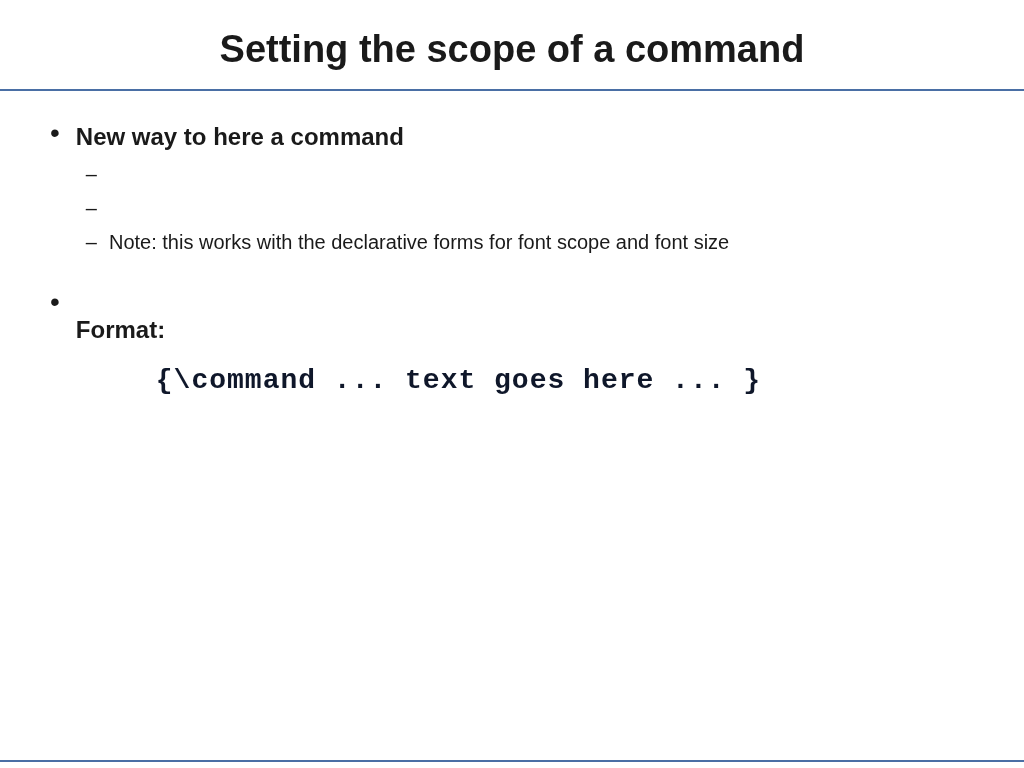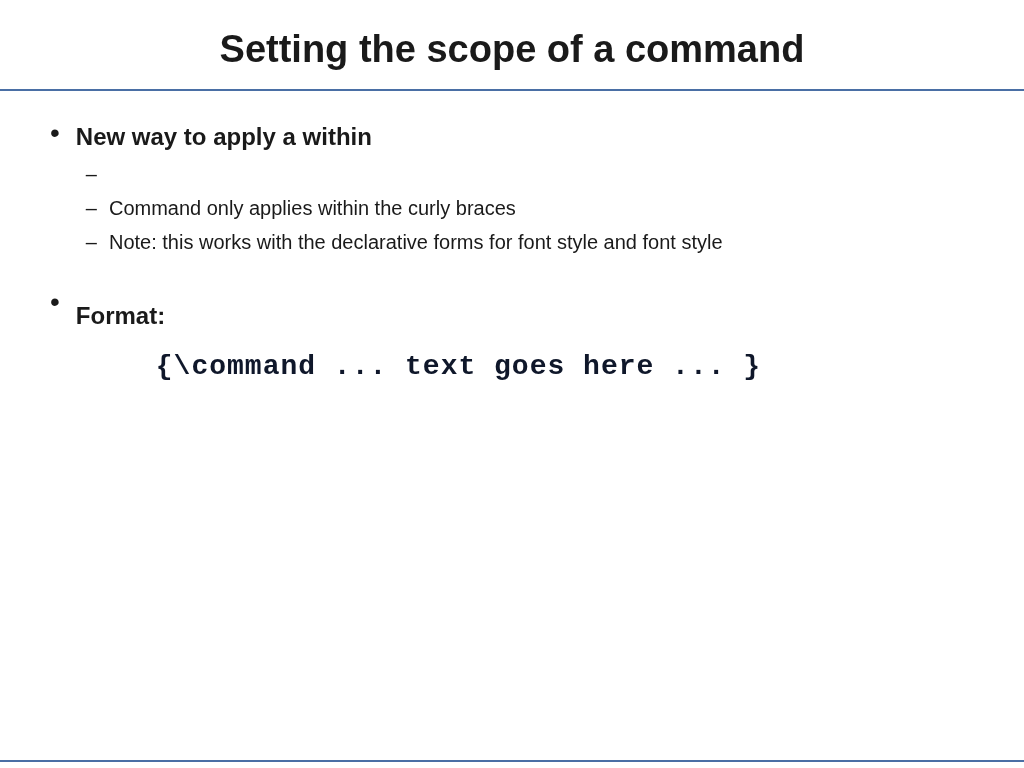--- a/index.html
+++ b/index.html
@@ -87,21 +87,21 @@
       line-height: 1.4;
     }
 
     .sub-dash {
       margin-right: 12px;
       flex-shrink: 0;
       font-size: 20px;
     }
 
     .format-section {
-      margin-top: 10px;
+      margin-top: 24px;
     }
 
     .format-code {
       display: block;
       font-family: 'Courier New', Courier, monospace;
       font-size: 28px;
       font-weight: bold;
       color: #0f172a;
       margin-top: 20px;
       margin-left: 80px;
@@ -122,32 +122,31 @@
   <div class="slide-header">
     <h1 class="slide-title">Setting the scope of a command</h1>
   </div>
 
   <div class="slide-content">
     <ul class="bullet-list">
 
       <li class="bullet-item">
         <span class="bullet-dot">•</span>
         <div class="bullet-content">
-          <span class="bullet-label">New way to apply a within</span>
+          <span class="bullet-label">New way to here a command</span>
           <ul class="sub-list">
             <li class="sub-item">
               <span class="sub-dash">–</span>
             </li>
             <li class="sub-item">
               <span class="sub-dash">–</span>
-              <span>Command only applies within the curly braces</span>
             </li>
             <li class="sub-item">
               <span class="sub-dash">–</span>
-              <span>Note:  this works with the declarative forms for font style and font style</span>
+              <span>Note:  this works with the declarative forms for font scope and font size</span>
             </li>
           </ul>
         </div>
       </li>
 
       <li class="bullet-item" style="margin-top: 10px;">
         <span class="bullet-dot">•</span>
         <div class="bullet-content format-section">
           <span class="bullet-label">Format:</span>
           <code class="format-code">{\command ... text goes here ... }</code>

